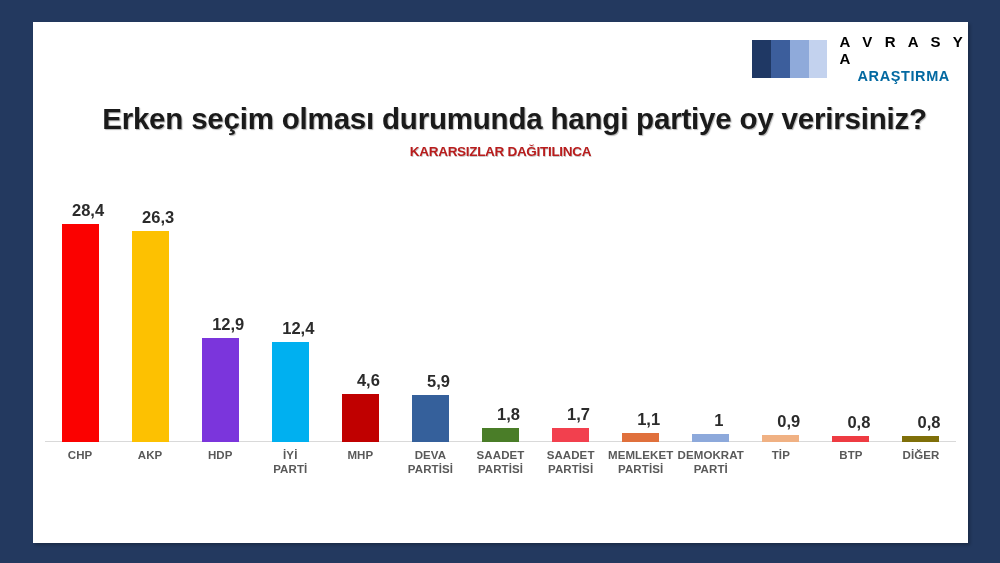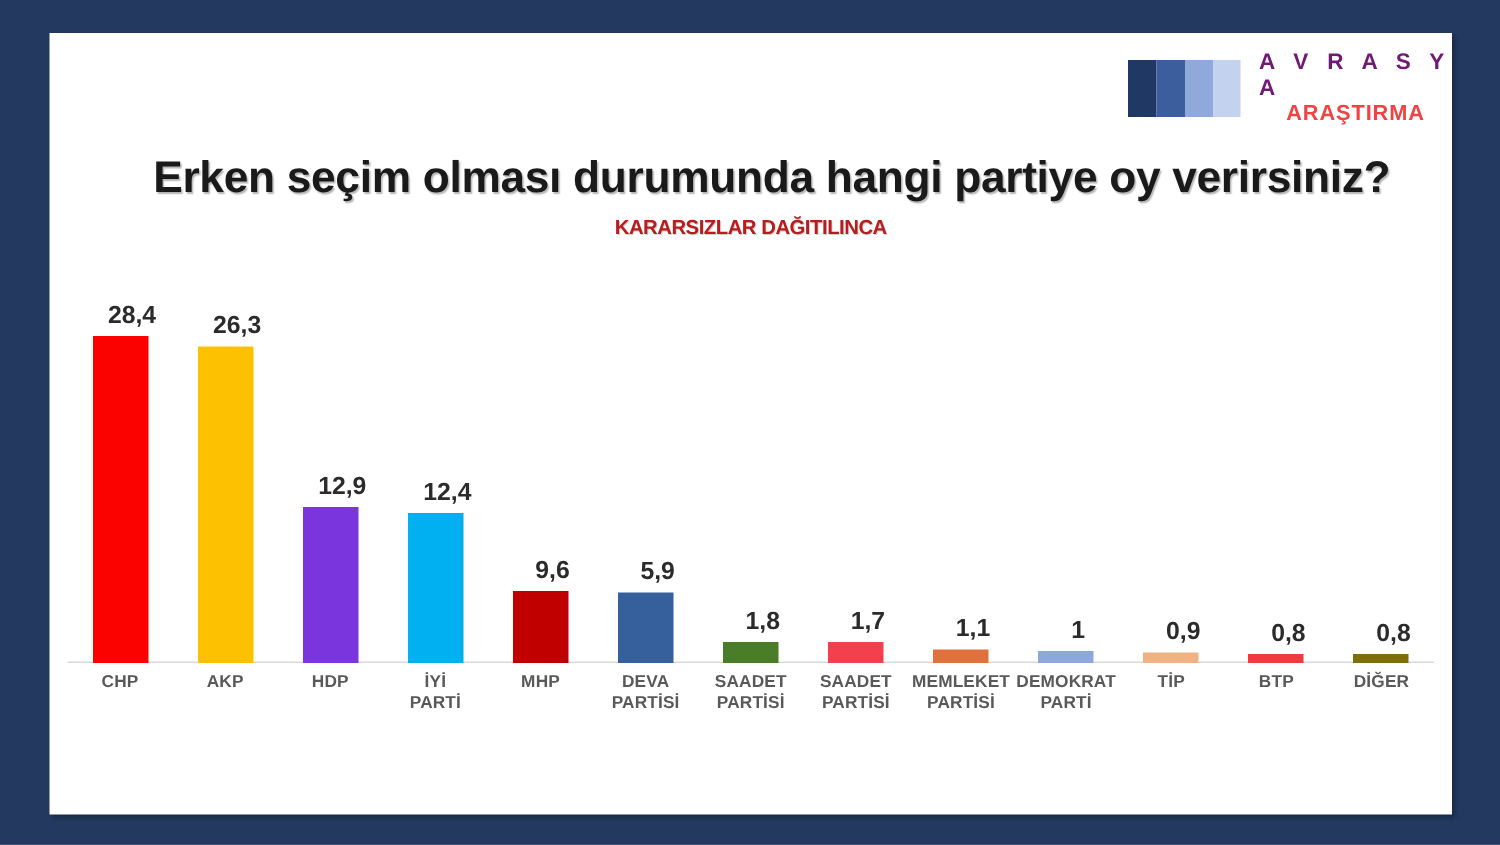--- a/index.html
+++ b/index.html
@@ -48,27 +48,27 @@
   #logo-text {
     display: flex;
     flex-direction: column;
     align-items: center;
     line-height: 1.12;
   }
   #logo-text .l1 {
     font-size: 15px;
     font-weight: bold;
     letter-spacing: 4.2px;
-    color: #701a75;
+    color: #000000;
   }
   #logo-text .l2 {
     font-size: 14.5px;
     font-weight: bold;
     letter-spacing: 0.6px;
-    color: #ef4444;
+    color: #0369a1;
   }
 
   
   #chart-title {
     position: absolute;
     left: 14px;
     top: 80px;
     width: 935px;
     text-align: center;
     font-size: 29.5px;
@@ -190,21 +190,21 @@
             <div class="bar-value">12,9</div>
             <div class="bar-rect" style="background: rgb(123, 53, 220); height: 103.63px;"></div>
             <div class="bar-label">HDP</div>
           </div>
           <div class="bar-slot">
             <div class="bar-value">12,4</div>
             <div class="bar-rect" style="background: rgb(0, 176, 240); height: 99.6133px;"></div>
             <div class="bar-label">İYİ PARTİ</div>
           </div>
           <div class="bar-slot">
-            <div class="bar-value">9,6</div>
+            <div class="bar-value">4,6</div>
             <div class="bar-rect" style="background: rgb(192, 0, 0); height: 48.2px;"></div>
             <div class="bar-label">MHP</div>
           </div>
           <div class="bar-slot">
             <div class="bar-value">5,9</div>
             <div class="bar-rect" style="background: rgb(53, 96, 155); height: 47.3967px;"></div>
             <div class="bar-label">DEVA
 PARTİSİ</div>
           </div>
           <div class="bar-slot">

